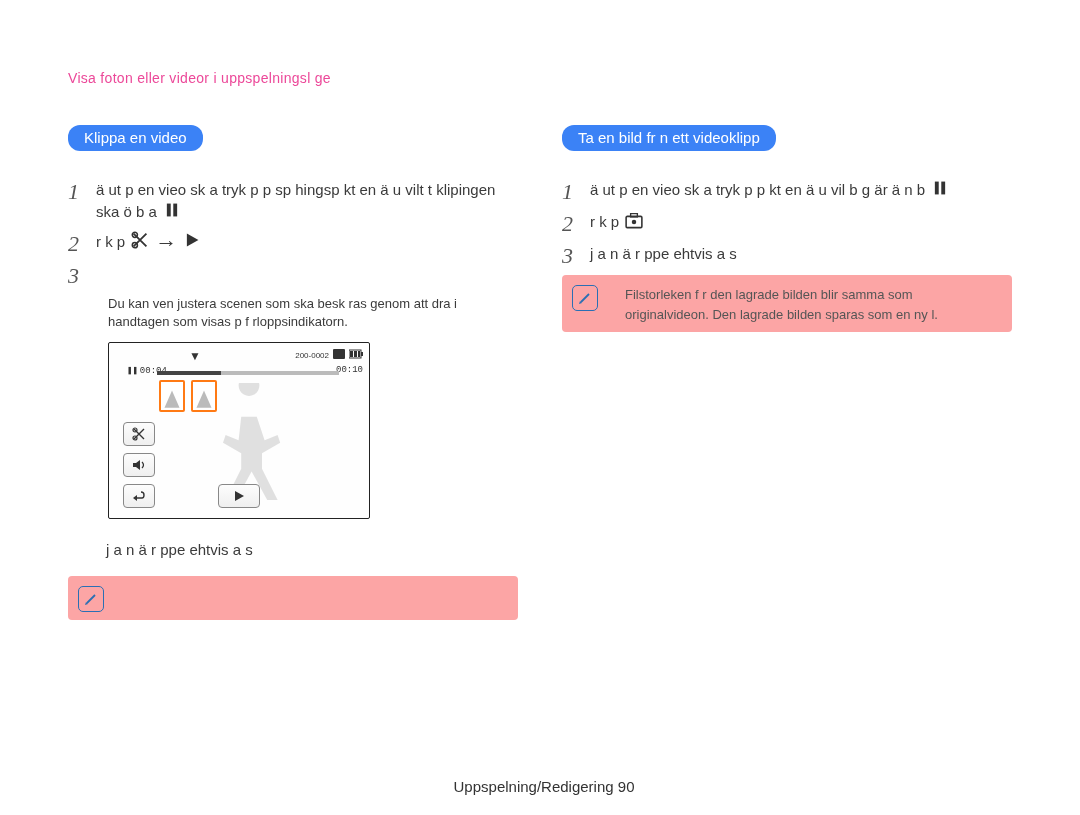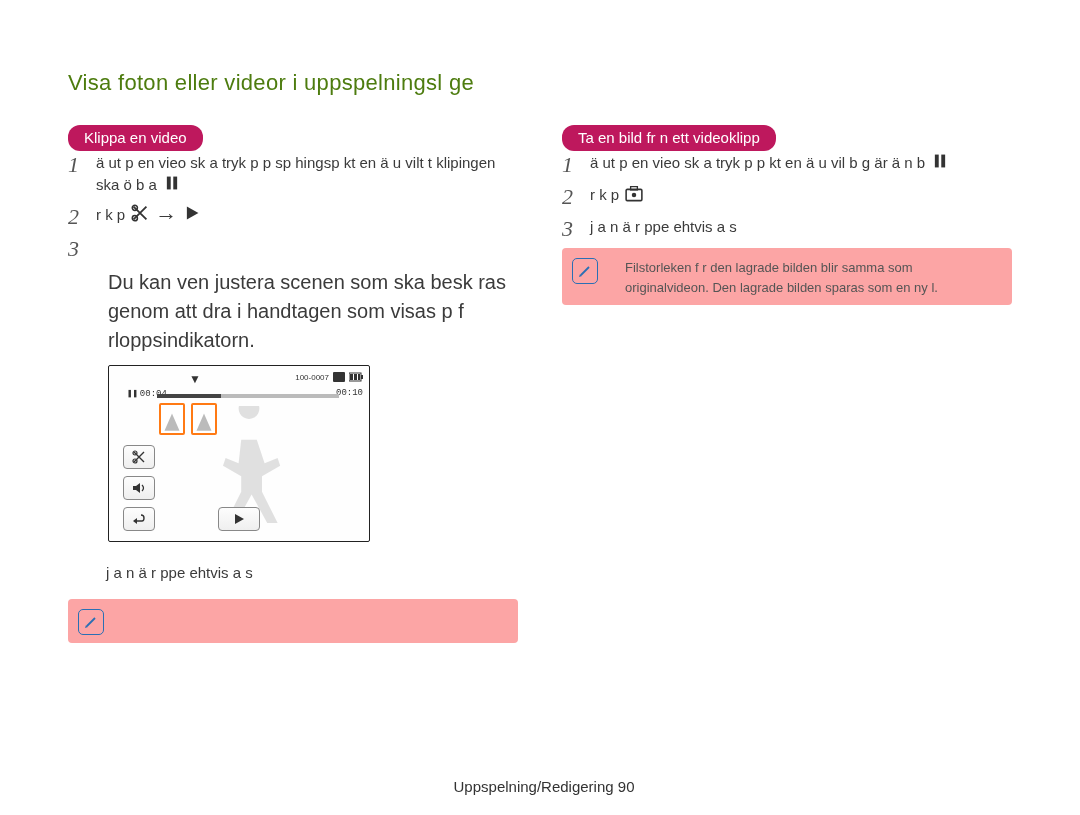--- a/index.html
+++ b/index.html
@@ -16,43 +16,43 @@
     position: relative;
     width: 1080px;
     height: 815px;
     box-sizing: border-box;
     padding: 0 60px;
   }
   .breadcrumb {
     position: absolute;
     left: 68px;
     top: 70px;
-    font-size: 22px;
-    color: #4d7c0f;
+    font-size: 14px;
+    color: #ec4899;
     letter-spacing: 0.3px;
   }
   .columns {
     position: absolute;
     top: 125px;
     left: 68px;
     right: 68px;
     display: flex;
     justify-content: space-between;
   }
   .col {
     width: 450px;
   }
   .sec-heading {
     display: inline-block;
-    background: #be185d;
+    background: #3b82f6;
     color: #fff;
     border-radius: 12px;
     padding: 4px 16px 5px 16px;
     font-size: 15px;
-    margin-bottom: 1px;
+    margin-bottom: 28px;
   }
   .steps {
     list-style: none;
     padding: 0;
     margin: 0 0 8px 0;
   }
   .steps > li {
     display: flex;
     align-items: flex-start;
     margin-bottom: 8px;
@@ -80,21 +80,21 @@
     margin: 0 2px;
   }
   .ic {
     display: inline-flex;
     width: 18px;
     height: 14px;
     align-items: center;
     justify-content: center;
   }
   .subtext {
-    font-size: 20px;
+    font-size: 13px;
     margin-left: 40px;
     line-height: 1.45;
     margin-bottom: 10px;
   }
   .trail-lines .line {
     margin-bottom: 8px;
   }
   .trail-lines {
     margin-top: 14px;
     margin-bottom: 18px;
@@ -288,21 +288,21 @@
         <li>
           <span class="step-num">3</span>
         </li>
       </ol>
 
       <div class="subtext">Du kan   ven justera scenen som ska besk ras genom att dra i handtagen som visas p   f rloppsindikatorn.</div>
 
       
       <div class="screenshot">
         <div class="fileinfo">
-          <span>100-0007</span>
+          <span>200-0002</span>
           <span><svg width="12" height="10" viewBox="0 0 12 10">
                 <rect x="0" y="0" width="12" height="10" fill="#333" rx="1"></rect>
               </svg></span>
           <span><svg width="14" height="10" viewBox="0 0 14 10">
                 <rect x="0" y="1" width="12" height="8" fill="none" stroke="#333"></rect>
                 <rect x="12" y="3" width="2" height="4" fill="#333"></rect>
                 <rect x="1" y="2" width="3" height="6" fill="#333"></rect>
                 <rect x="5" y="2" width="3" height="6" fill="#333"></rect>
                 <rect x="9" y="2" width="2" height="6" fill="#333"></rect>
               </svg></span>

